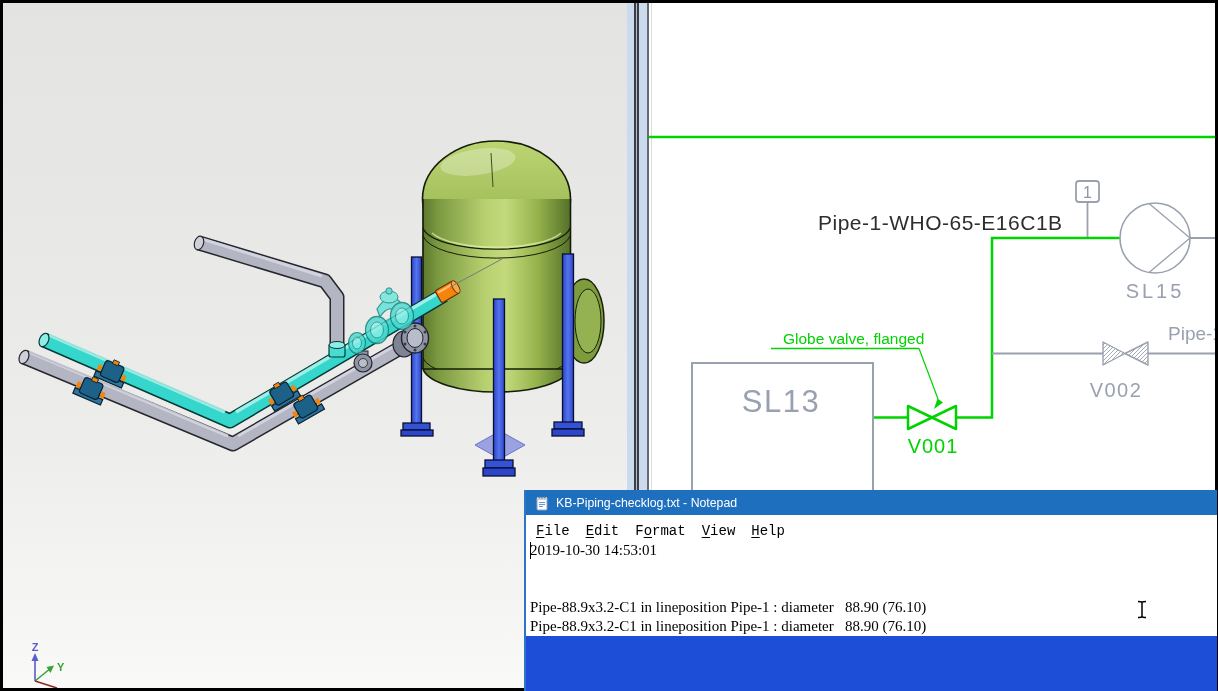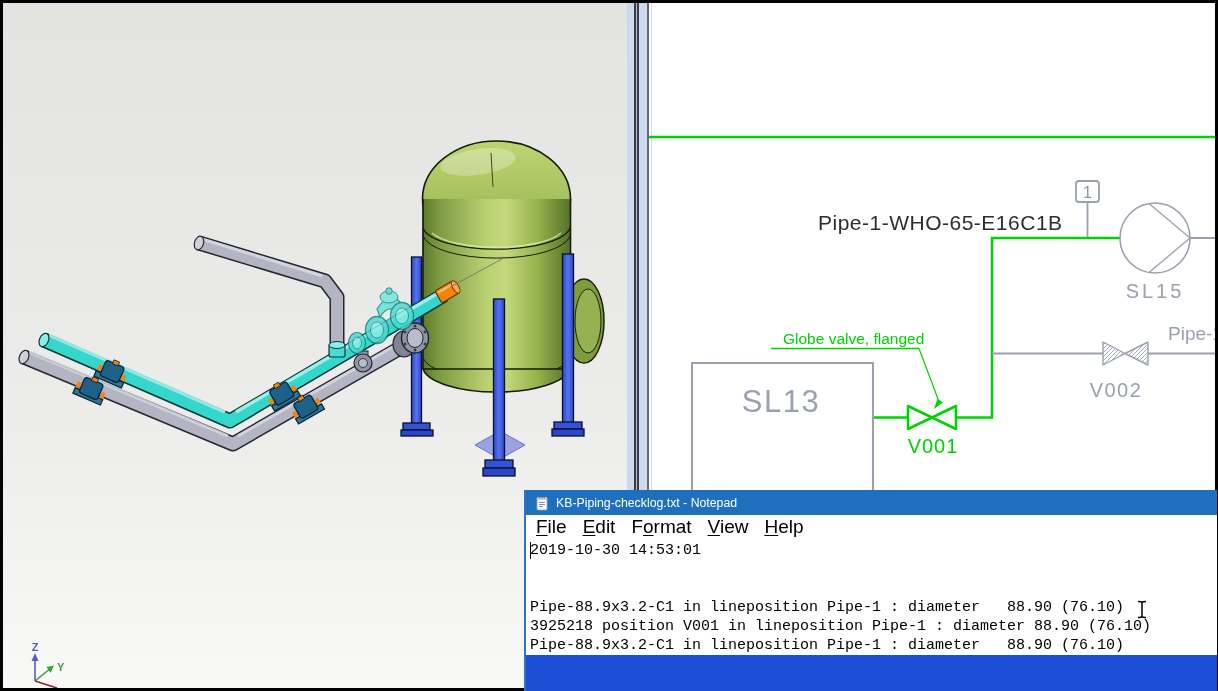--- a/index.html
+++ b/index.html
@@ -10,26 +10,26 @@
     background:linear-gradient(90deg,#ccdaee 0,#ccdaee 7px,#3c3c44 7px,#3c3c44 9px,#aebdd4 9px,#aebdd4 10px,#3c3c44 10px,#3c3c44 12px,#ccdaee 12px,#ccdaee 20px,#6a6a72 20px,#6a6a72 22px);}
   #panePid{position:absolute;left:649px;top:3px;width:566px;height:685px;background:#fff;overflow:hidden;}
   svg{display:block;}
   text{font-family:"Liberation Sans",sans-serif;}
 
   
   #notepad{position:absolute;left:524px;top:490px;width:691px;height:210px;background:#1d4ed8;
            border-left:2px solid #2e74c8;z-index:20;}
   #notepad .titlebar{height:25px;display:flex;align-items:center;color:#fff;font-size:12.3px;}
   #notepad .npicon{width:16px;height:16px;margin:0 6px 0 8px;flex:0 0 auto;}
-  #notepad .menubar{height:24px;display:flex;align-items:center;background:#fff;color:#000;
-                    font-size:19px;padding-left:2px;}
+  #notepad .menubar{height:24px;display:flex;align-items:flex-end;background:#fff;color:#000;
+                    font-size:14px;padding-left:2px;font-family:Liberation Mono, monospace;}
   .menu-item{padding:0 8px;cursor:default;}
   .menu-item u{text-decoration:underline;text-underline-offset:2px;}
   #notepad .textarea{position:relative;background:#fff;color:#000;padding:2px 0 0 4px;
-      font-family:Liberation Mono, monospace;font-size:15px;line-height:19px;}
+      font-family:Liberation Serif, serif;font-size:15px;line-height:19px;}
   .npline{height:19px;white-space:pre;}
   #caret{position:absolute;left:4px;top:3px;width:1px;height:17px;background:#000;}
   #cursor{position:absolute;left:1136px;top:600px;z-index:30;}
 </style>
 </head>
 <body>
 
 <div id="screen">
 
   <div id="pane3d">
@@ -271,21 +271,20 @@
         <span class="menu-item">F<u>o</u>rmat</span>
         <span class="menu-item"><u>V</u>iew</span>
         <span class="menu-item"><u>H</u>elp</span>
       </div>
     <div class="textarea" id="nplines">
       <div id="caret"></div>
     <div class="npline">2019-10-30 14:53:01</div>
         <div class="npline"></div>
         <div class="npline"></div>
         <div class="npline">Pipe-88.9x3.2-C1 in lineposition Pipe-1 : diameter   88.90 (76.10)</div>
-        <div class="npline">3925218 position V001 in lineposition Pipe-1 : diameter 88.90 (76.10)</div>
         <div class="npline">Pipe-88.9x3.2-C1 in lineposition Pipe-1 : diameter   88.90 (76.10)</div>
       </div>
   </div>
 
   <svg id="cursor" width="12" height="19" viewBox="0 0 12 19">
     <g stroke="#000" stroke-width="1.5" fill="none">
       <path d="M2,1.5 C4,1.5 5,2 6,2 C7,2 8,1.5 10,1.5"></path>
       <path d="M2,17.5 C4,17.5 5,17 6,17 C7,17 8,17.5 10,17.5"></path>
       <line x1="6" y1="2" x2="6" y2="17"></line>
     </g>

